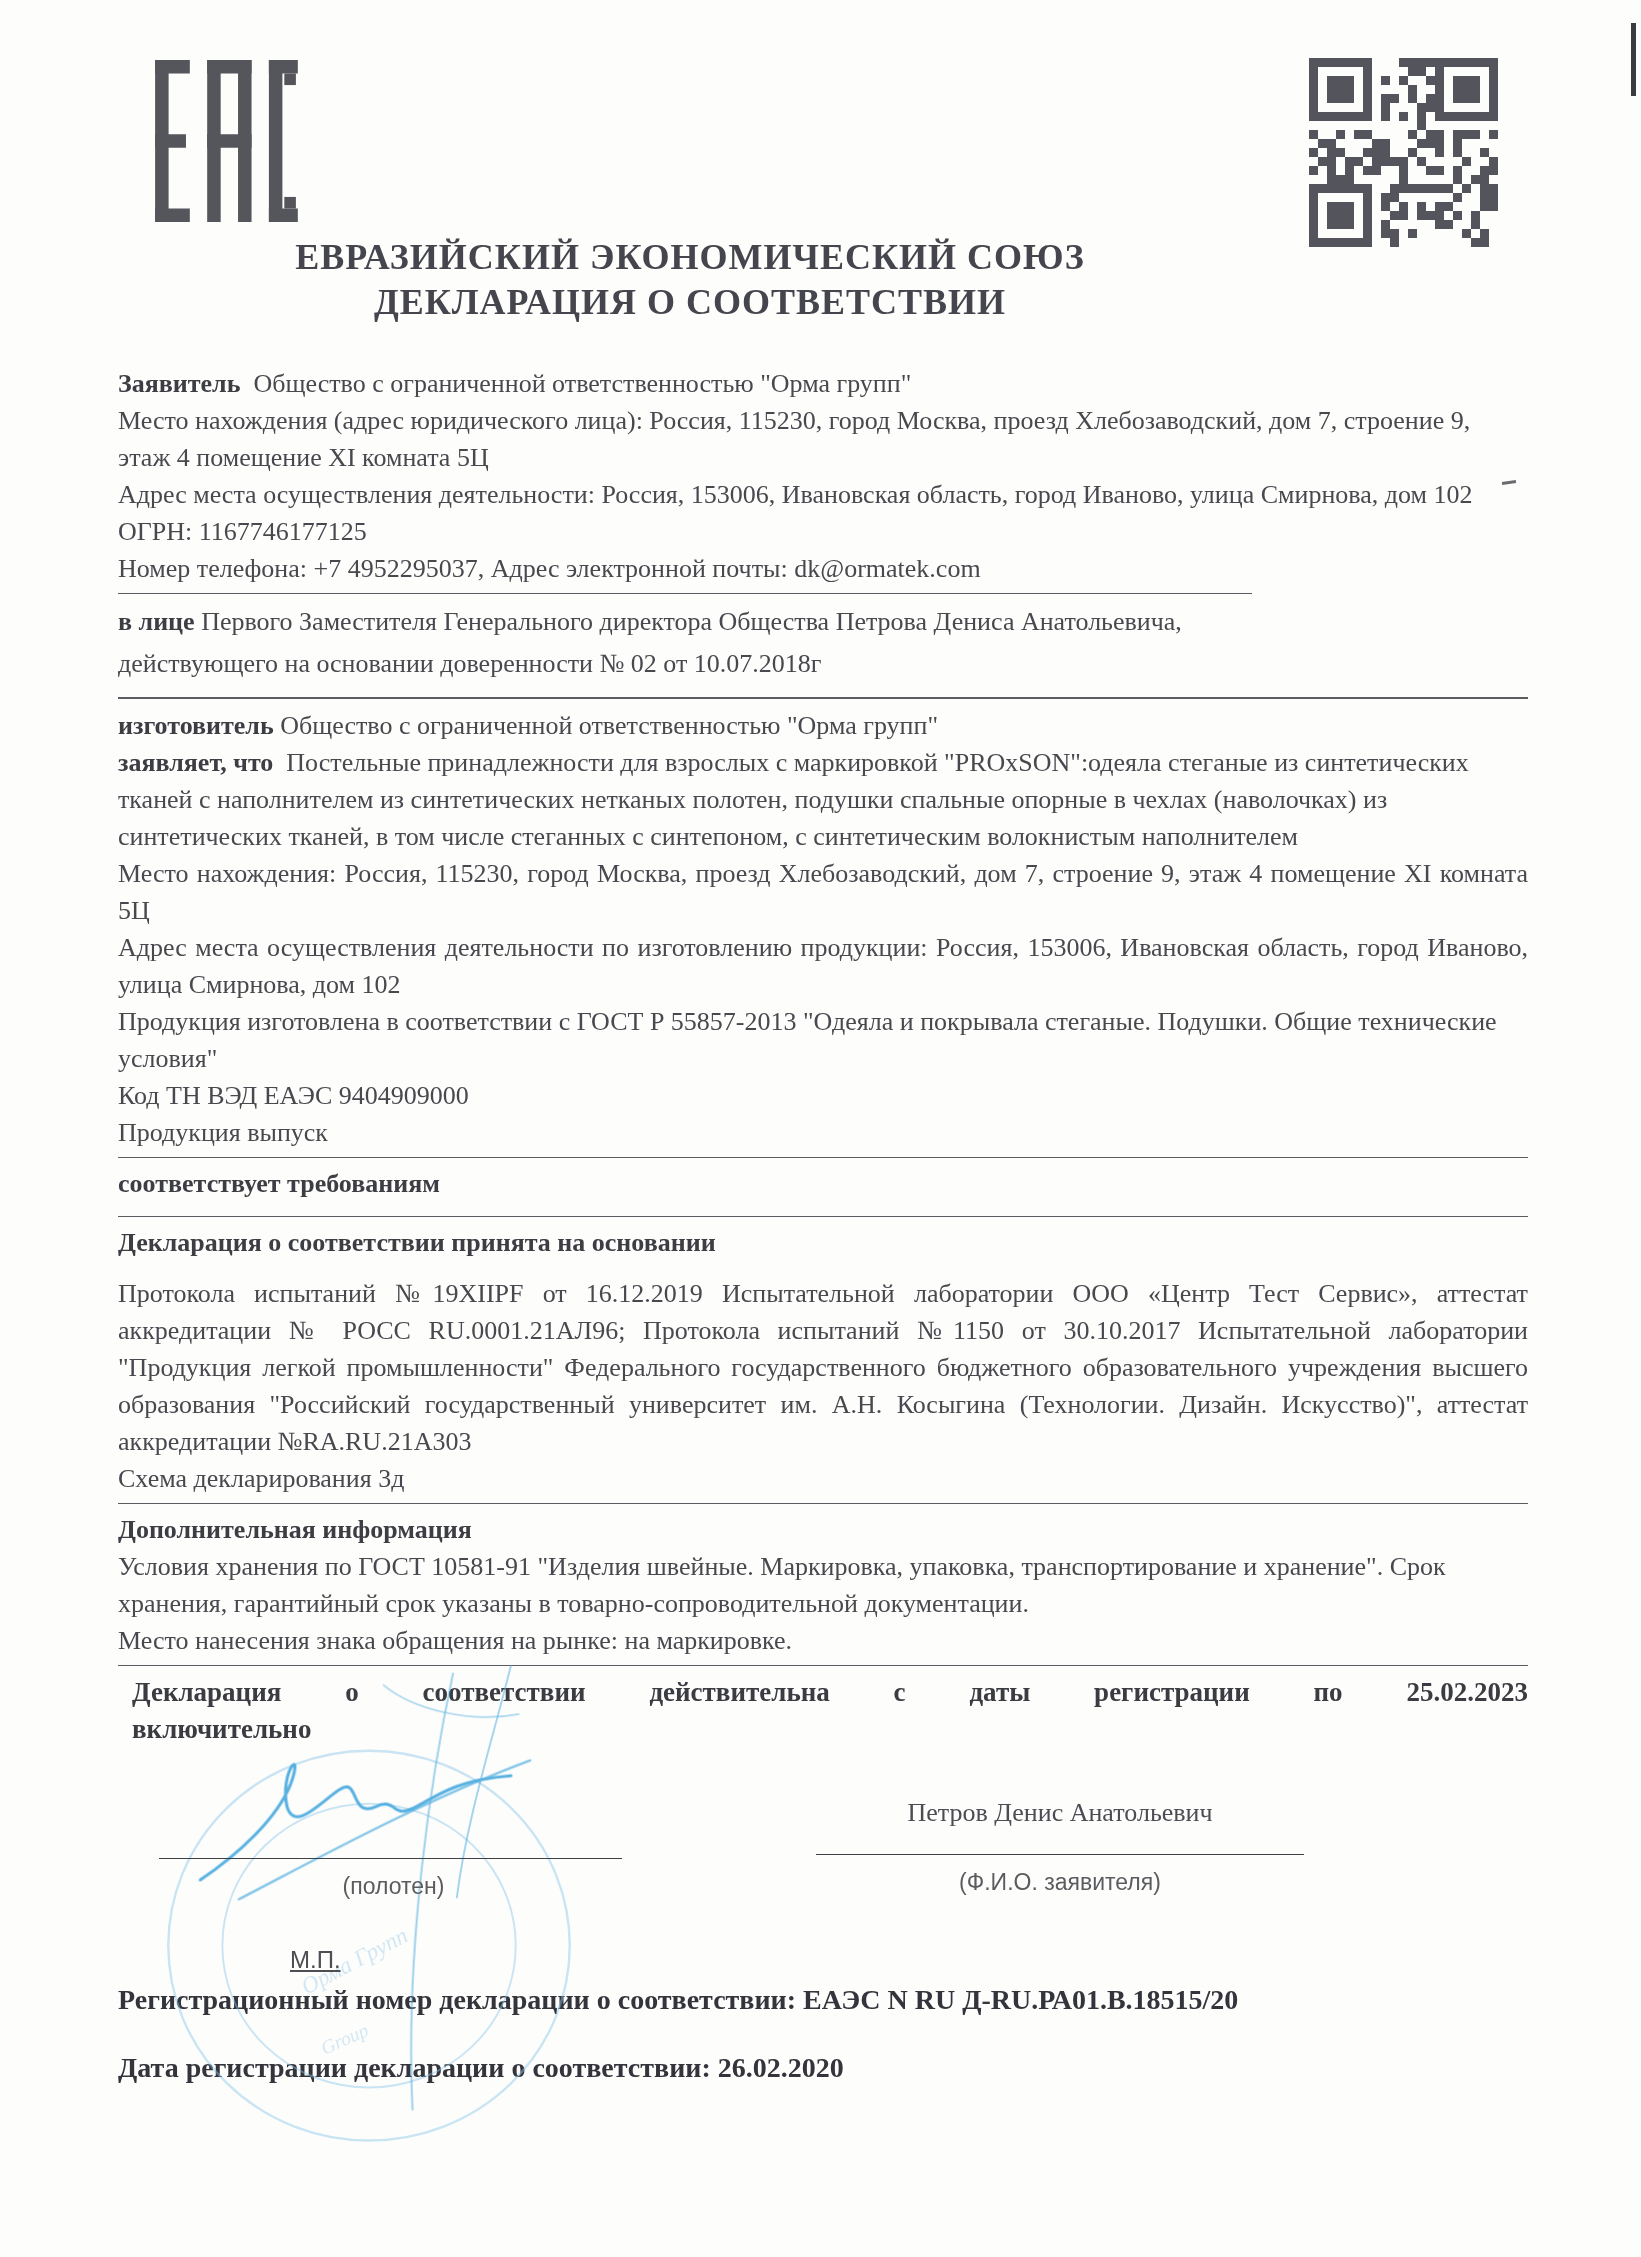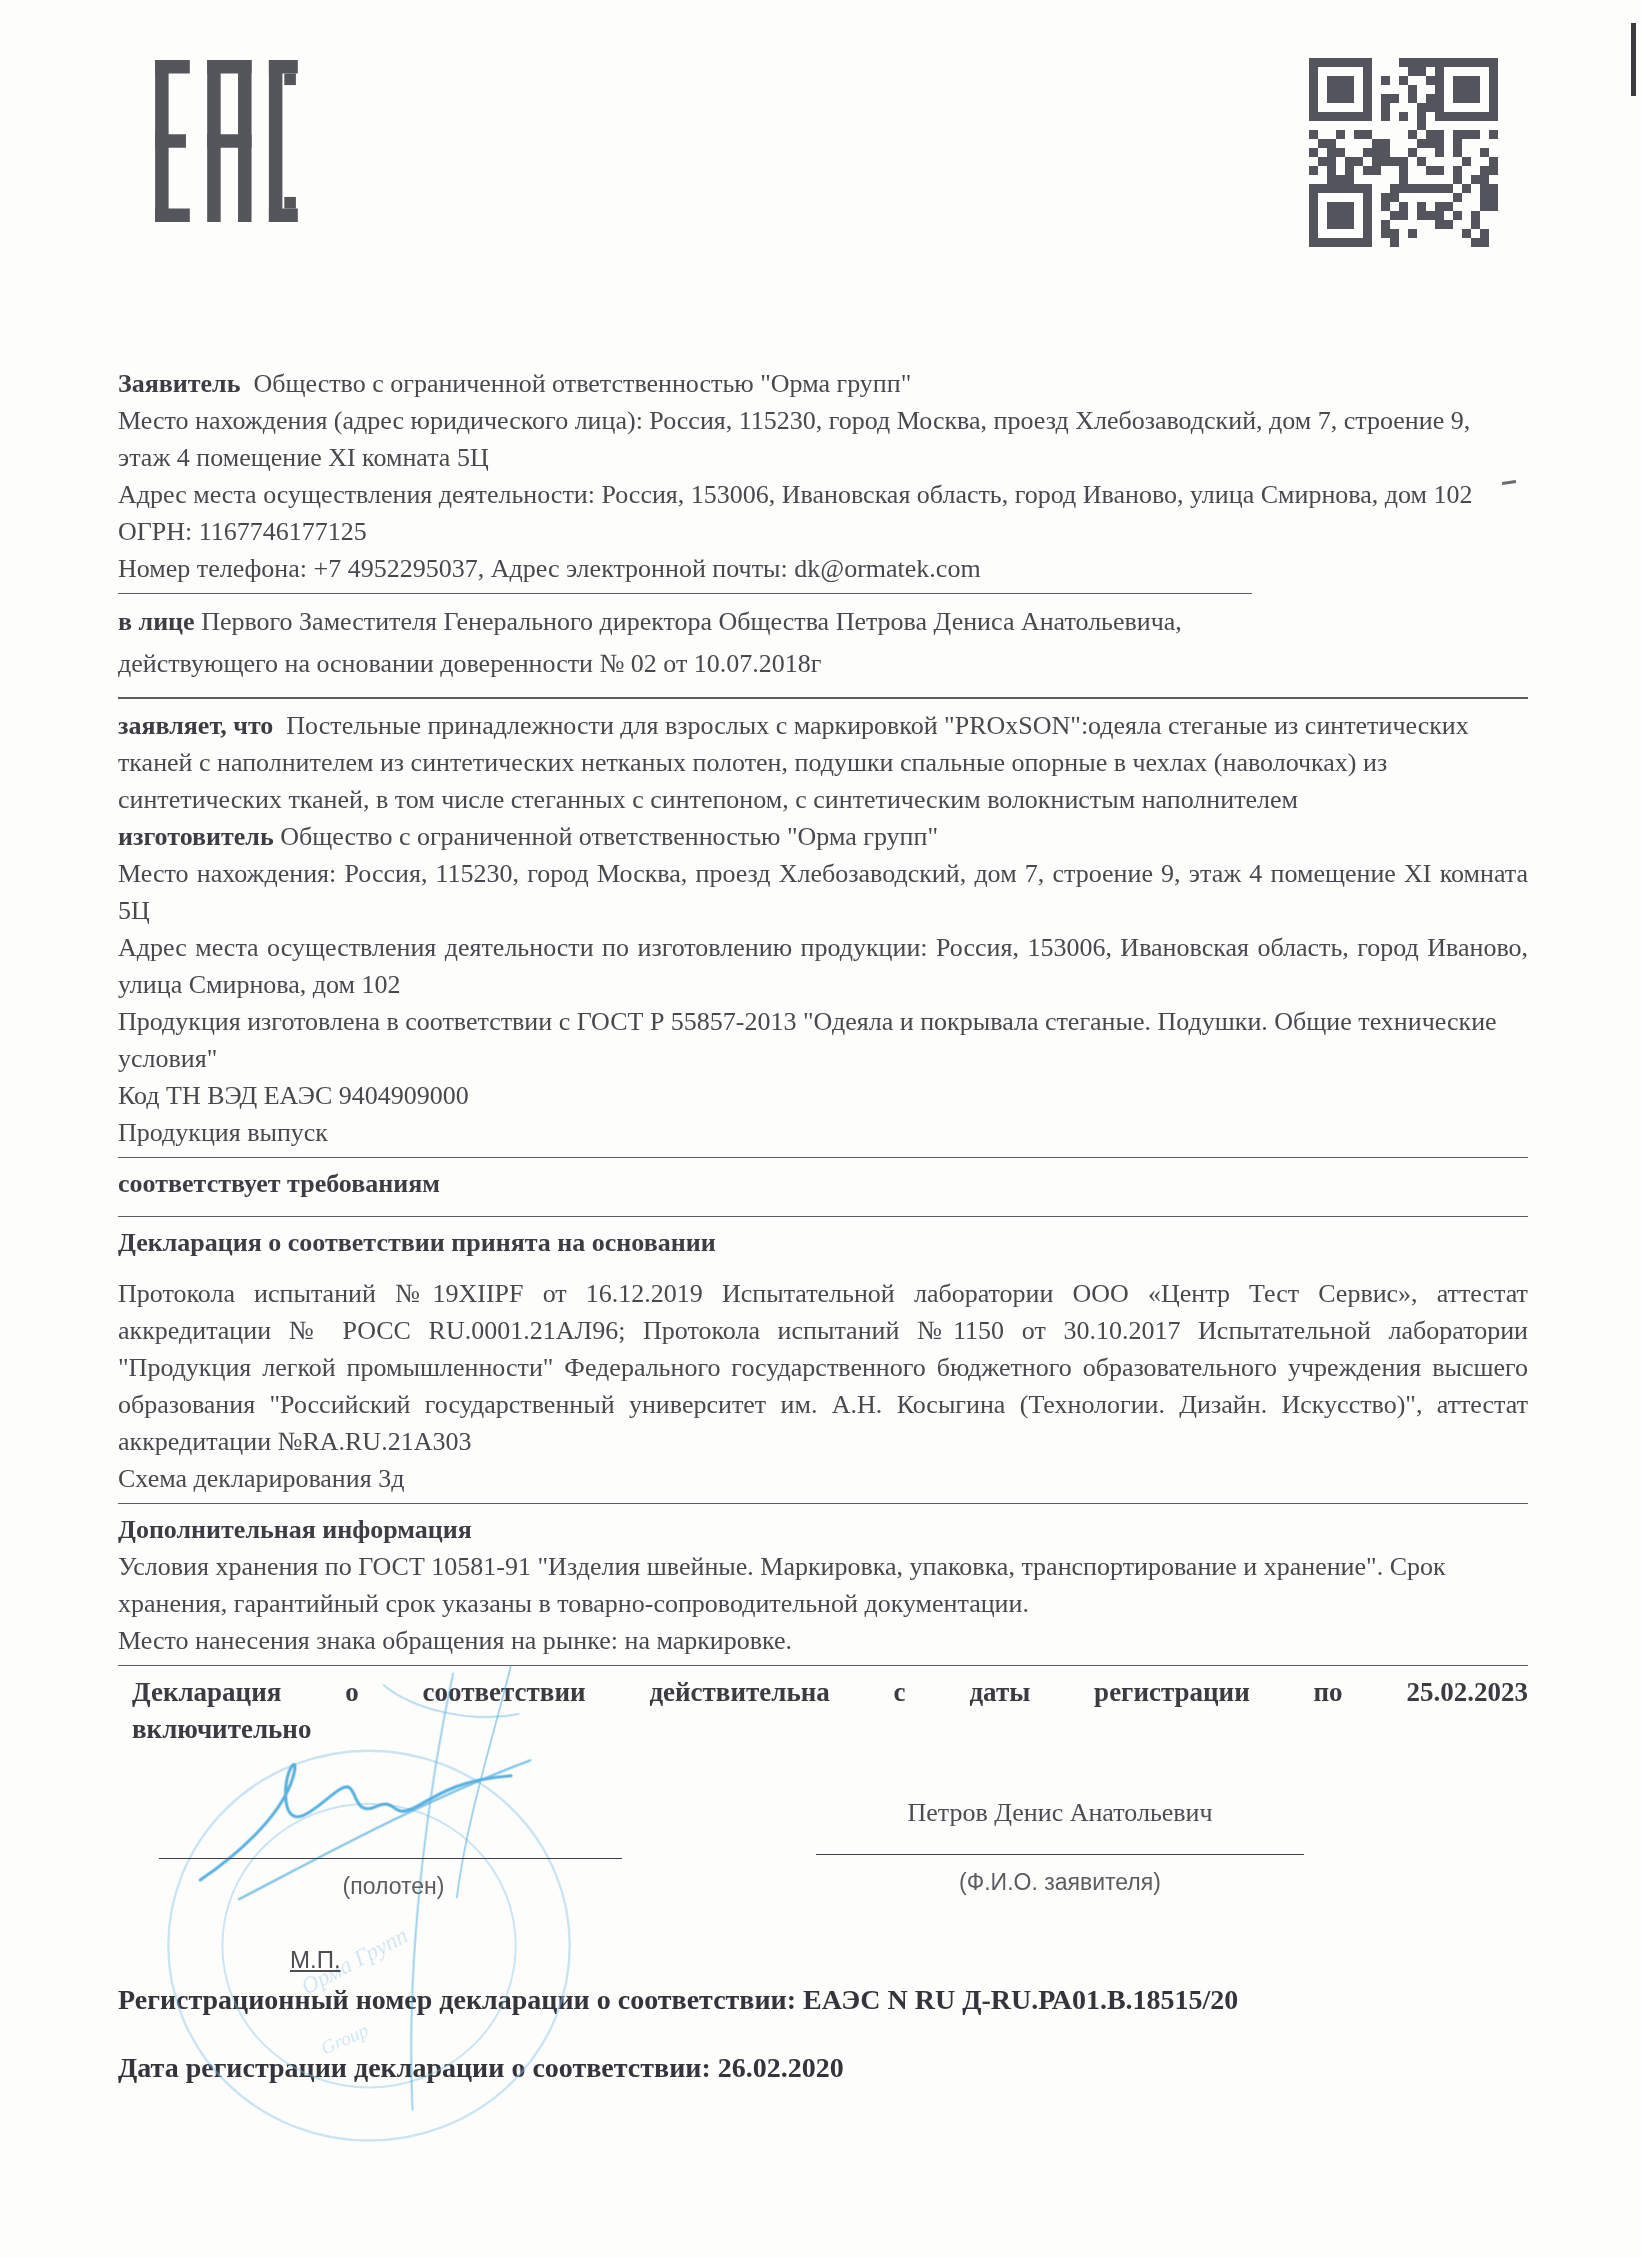--- a/index.html
+++ b/index.html
@@ -296,41 +296,45 @@
       <rect x="2" y="20" width="1" height="1" fill="#54555c"></rect>
       <rect x="3" y="20" width="1" height="1" fill="#54555c"></rect>
       <rect x="4" y="20" width="1" height="1" fill="#54555c"></rect>
       <rect x="5" y="20" width="1" height="1" fill="#54555c"></rect>
       <rect x="6" y="20" width="1" height="1" fill="#54555c"></rect>
       <rect x="9" y="20" width="1" height="1" fill="#54555c"></rect>
       <rect x="18" y="20" width="1" height="1" fill="#54555c"></rect>
       <rect x="19" y="20" width="1" height="1" fill="#54555c"></rect>
     </svg>
 
+  <div class="title">
+    <div>ЕВРАЗИЙСКИЙ ЭКОНОМИЧЕСКИЙ СОЮЗ</div>
+    <div>ДЕКЛАРАЦИЯ О СООТВЕТСТВИИ</div>
+  </div>
 
   <div class="body">
 
     <div class="sec">
       <p><span class="b">Заявитель</span>&nbsp;&nbsp;<span>Общество с ограниченной ответственностью "Орма групп"</span></p>
       <p>Место нахождения (адрес юридического лица): Россия, 115230, город Москва, проезд Хлебозаводский, дом 7, строение 9, этаж 4 помещение XI комната 5Ц</p>
       <p>Адрес места осуществления деятельности: Россия, 153006, Ивановская область, город Иваново, улица Смирнова, дом 102</p>
       <p>ОГРН: 1167746177125</p>
       <p>Номер телефона: +7 4952295037, Адрес электронной почты: dk@ormatek.com</p>
     </div>
     <hr class="rule short">
 
     <div class="sec" style="line-height:42px;">
       <p><span class="b">в лице</span> <span>Первого Заместителя Генерального директора Общества Петрова Дениса Анатольевича,</span></p>
       <p>действующего на основании доверенности № 02 от 10.07.2018г</p>
     </div>
     <hr class="rule thick">
 
     <div class="sec">
+      <p><span class="b">изготовитель</span> <span>Общество с ограниченной ответственностью "Орма групп"</span></p>
       <p><span class="b">заявляет, что</span>&nbsp;&nbsp;<span>Постельные принадлежности для взрослых с маркировкой "PROxSON":одеяла стеганые из синтетических тканей с наполнителем из синтетических нетканых полотен, подушки спальные опорные в чехлах (наволочках) из синтетических тканей, в том числе стеганных с синтепоном, с синтетическим волокнистым наполнителем</span></p>
-      <p><span class="b">изготовитель</span> <span>Общество с ограниченной ответственностью "Орма групп"</span></p>
       <p class="just">Место нахождения: Россия, 115230, город Москва, проезд Хлебозаводский, дом 7, строение 9, этаж 4 помещение XI комната 5Ц</p>
       <p class="just">Адрес места осуществления деятельности по изготовлению продукции: Россия, 153006, Ивановская область, город Иваново, улица Смирнова, дом 102</p>
       <p>Продукция изготовлена в соответствии с ГОСТ Р 55857-2013 "Одеяла и покрывала стеганые. Подушки. Общие технические условия"</p>
       <p>Код ТН ВЭД ЕАЭС 9404909000</p>
       <p>Продукция выпуск</p>
     </div>
     <hr class="rule">
 
     <div class="sec">
       <p class="b">соответствует требованиям</p>

